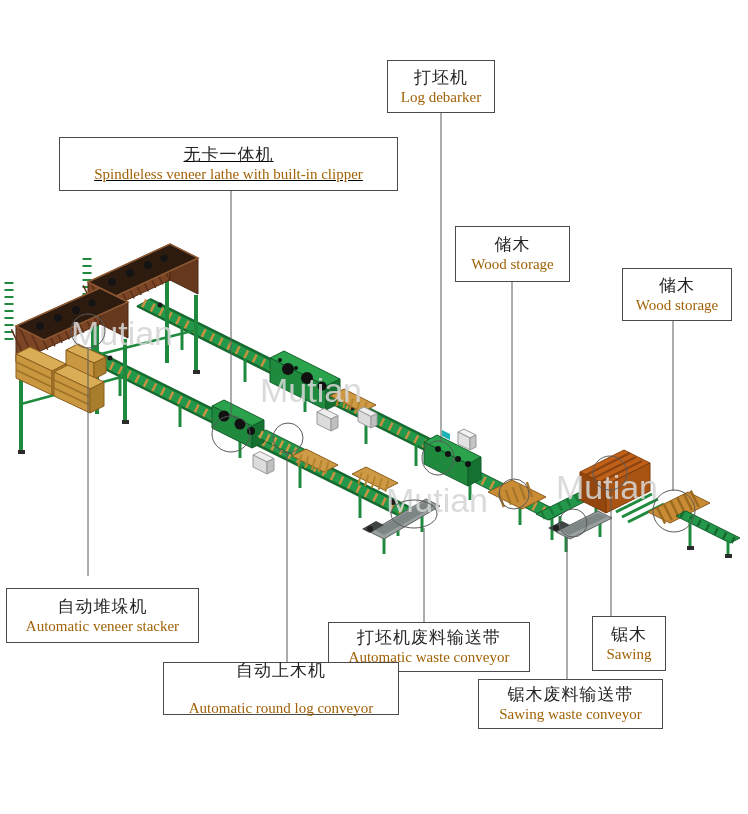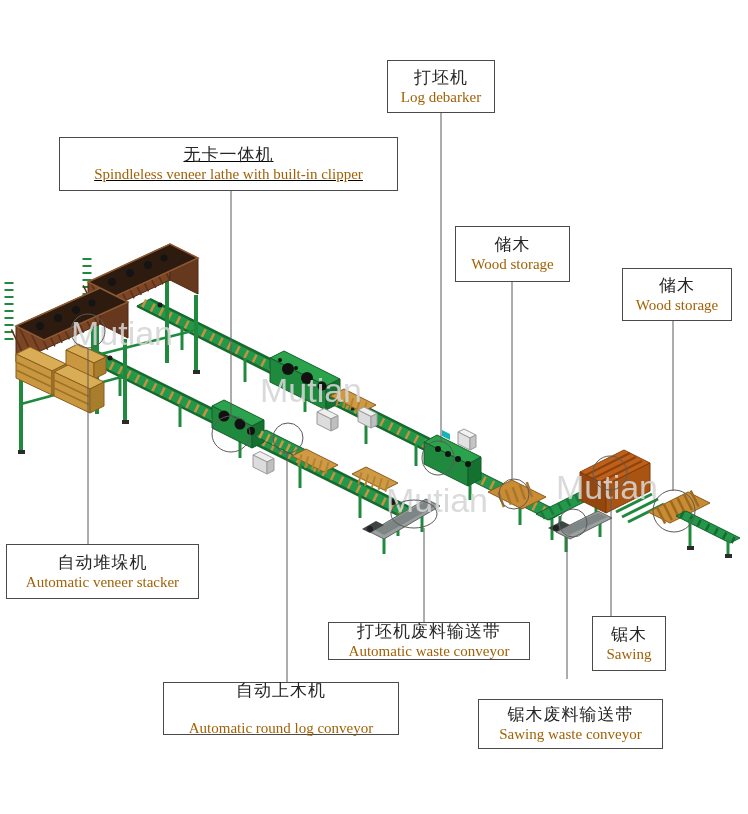--- a/index.html
+++ b/index.html
@@ -290,38 +290,38 @@
 <div class="callout" style="left:455px;top:226px;width:115px;height:56px;">
   <div class="zh">储木</div>
   <div class="en">Wood storage</div>
 </div>
 
 <div class="callout" style="left:622px;top:268px;width:110px;height:53px;">
   <div class="zh">储木</div>
   <div class="en">Wood storage</div>
 </div>
 
-<div class="callout" style="left:6px;top:544px;width:193px;height:55px;">
+<div class="callout" style="left:6px;top:588px;width:193px;height:55px;">
   <div class="zh">自动堆垛机</div>
   <div class="en">Automatic veneer stacker</div>
 </div>
 
-<div class="callout" style="left:328px;top:622px;width:202px;height:38px;">
+<div class="callout" style="left:328px;top:622px;width:202px;height:50px;">
   <div class="zh">打坯机废料输送带</div>
   <div class="en">Automatic waste conveyor</div>
 </div>
 
 <div class="callout" style="left:576px;top:616px;width:74px;height:55px;margin-left:16px;">
   <div class="zh">锯木</div>
   <div class="en">Sawing</div>
 </div>
 
-<div class="callout" style="left:163px;top:682px;width:236px;height:53px;gap:18px;">
+<div class="callout" style="left:163px;top:662px;width:236px;height:53px;gap:18px;">
   <div class="zh">自动上木机</div>
   <div class="en">Automatic round log conveyor</div>
 </div>
 
-<div class="callout" style="left:478px;top:679px;width:185px;height:50px;margin-top:20px;">
+<div class="callout" style="left:478px;top:679px;width:185px;height:50px;">
   <div class="zh">锯木废料输送带</div>
   <div class="en">Sawing waste conveyor</div>
 </div>
 
 </div>
 
 </body></html>

